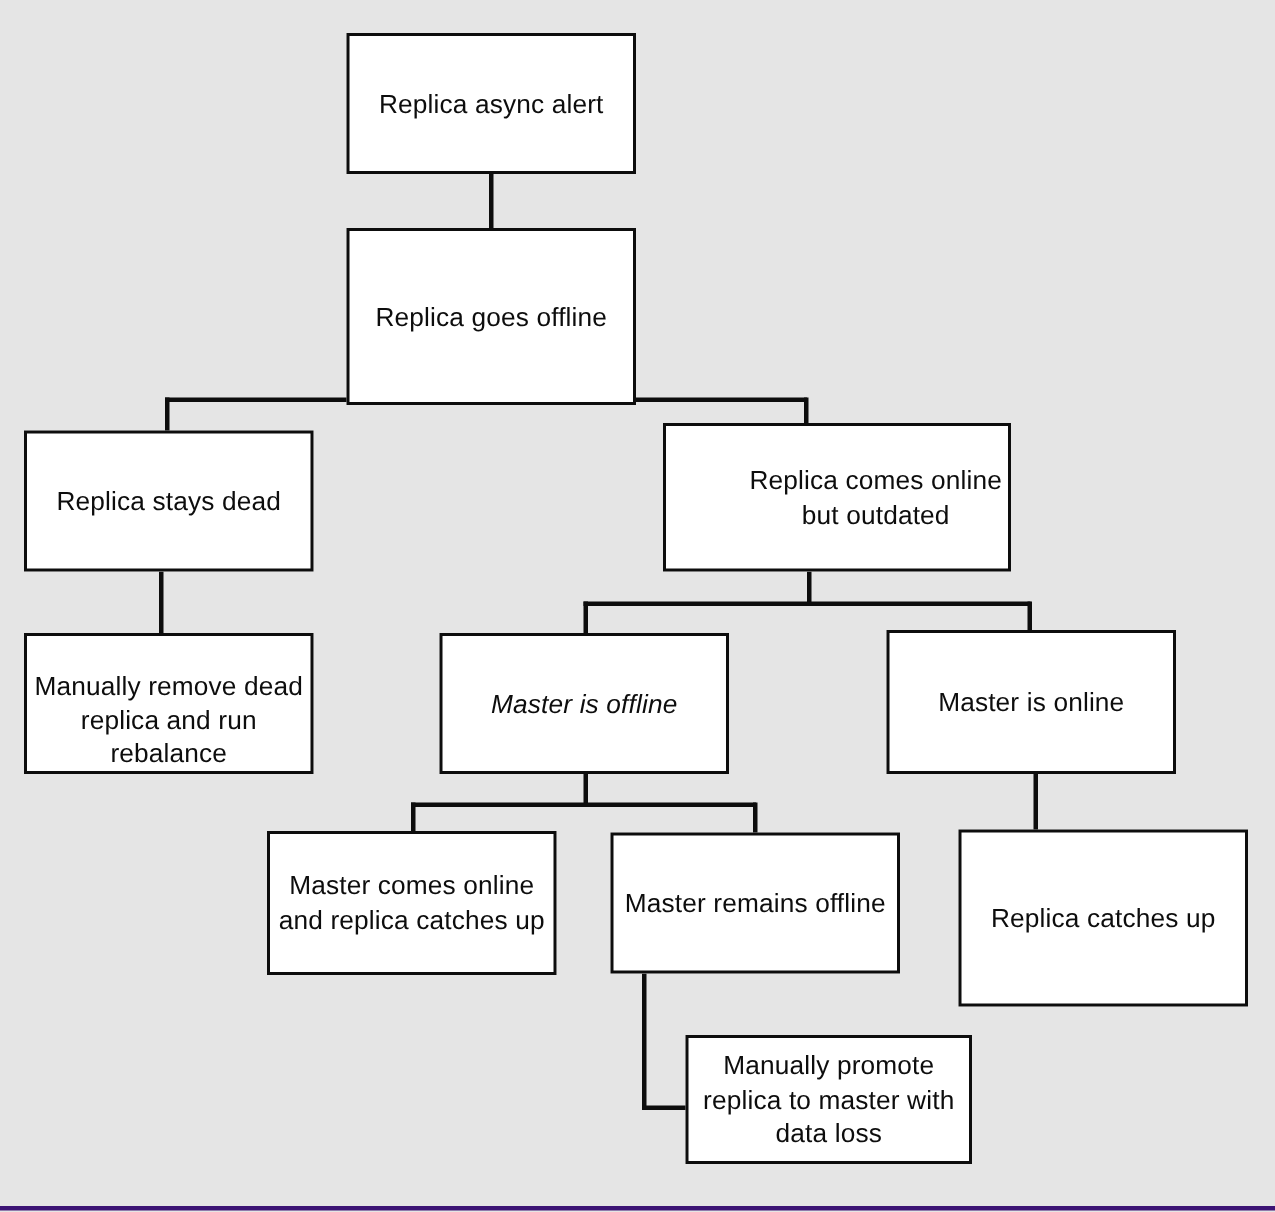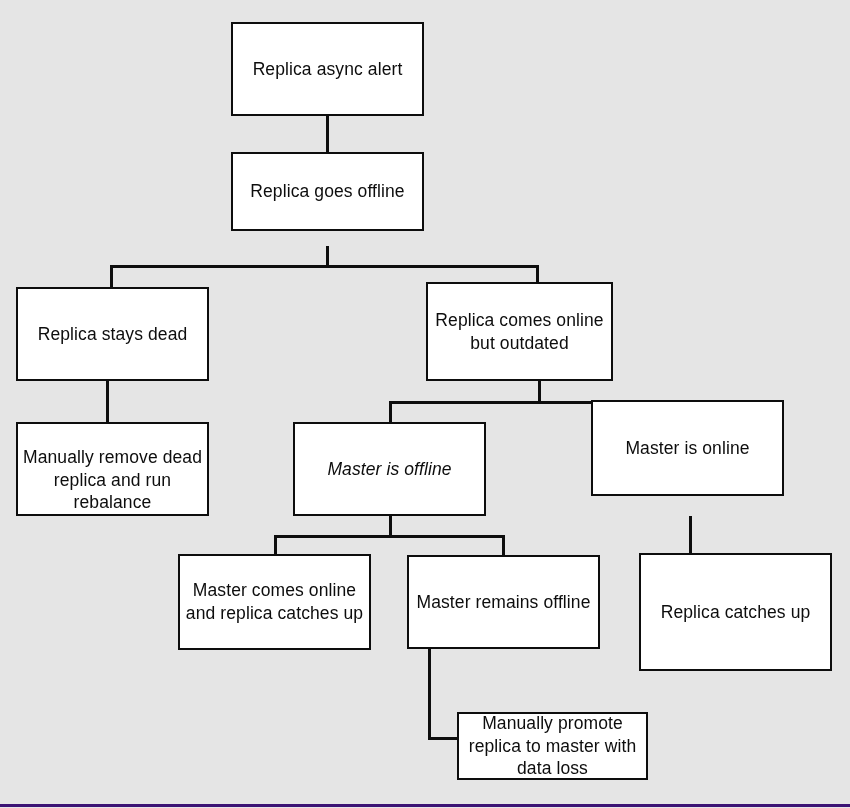--- a/index.html
+++ b/index.html
@@ -70,50 +70,50 @@
     <div class="conn conn-v" style="left: 389px; top: 516px; height: 21px;"></div>
     <div class="conn conn-h" style="left: 274px; top: 535px; width: 230px;"></div>
     <div class="conn conn-v" style="left: 274px; top: 535px; height: 21px;"></div>
     <div class="conn conn-v" style="left: 502px; top: 535px; height: 22px;"></div>
     <div class="conn conn-v" style="left: 689px; top: 516px; height: 39px;"></div>
     <div class="conn conn-v" style="left: 428px; top: 649px; height: 90px;"></div>
     <div class="conn conn-h" style="left: 428px; top: 737px; width: 31px;"></div>
     <div class="node" style="left: 231px; top: 22px; width: 193px; height: 94px;">
       <div class="node-label">Replica async alert</div>
     </div>
-    <div class="node" style="left: 231px; top: 152px; width: 193px; height: 79px;">
+    <div class="node" style="left: 231px; top: 152px; width: 193px; height: 118px;">
       <div class="node-label">Replica goes offline</div>
     </div>
     <div class="node" style="left: 16px; top: 287px; width: 193px; height: 94px;">
       <div class="node-label">Replica stays dead</div>
     </div>
-    <div class="node" style="left: 426px; top: 282px; width: 187px; height: 99px;">
+    <div class="node" style="left: 442px; top: 282px; width: 232px; height: 99px; justify-content: flex-end;">
       <div class="node-label">Replica comes online
 but outdated</div>
     </div>
     <div class="node" style="left: 16px; top: 422px; width: 193px; height: 94px; align-items: flex-end;">
       <div class="node-label">Manually remove dead
 replica and run
 rebalance</div>
     </div>
     <div class="node" style="left: 293px; top: 422px; width: 193px; height: 94px; font-style: italic;">
       <div class="node-label">Master is offline</div>
     </div>
-    <div class="node" style="left: 591px; top: 400px; width: 193px; height: 96px;">
+    <div class="node" style="left: 591px; top: 420px; width: 193px; height: 96px;">
       <div class="node-label">Master is online</div>
     </div>
     <div class="node" style="left: 407px; top: 555px; width: 193px; height: 94px;">
       <div class="node-label">Master remains offline</div>
     </div>
     <div class="node" style="left: 178px; top: 554px; width: 193px; height: 96px;">
       <div class="node-label">Master comes online
 and replica catches up</div>
     </div>
     <div class="node" style="left: 639px; top: 553px; width: 193px; height: 118px;">
       <div class="node-label">Replica catches up</div>
     </div>
-    <div class="node" style="left: 457px; top: 712px; width: 191px; height: 68px;">
+    <div class="node" style="left: 457px; top: 690px; width: 191px; height: 86px;">
       <div class="node-label">Manually promote
 replica to master with
 data loss</div>
     </div>
     <div class="footer-rule" style="top: 804px; background: rgb(60, 19, 116);"></div>
   </div>
 
 </body></html>

